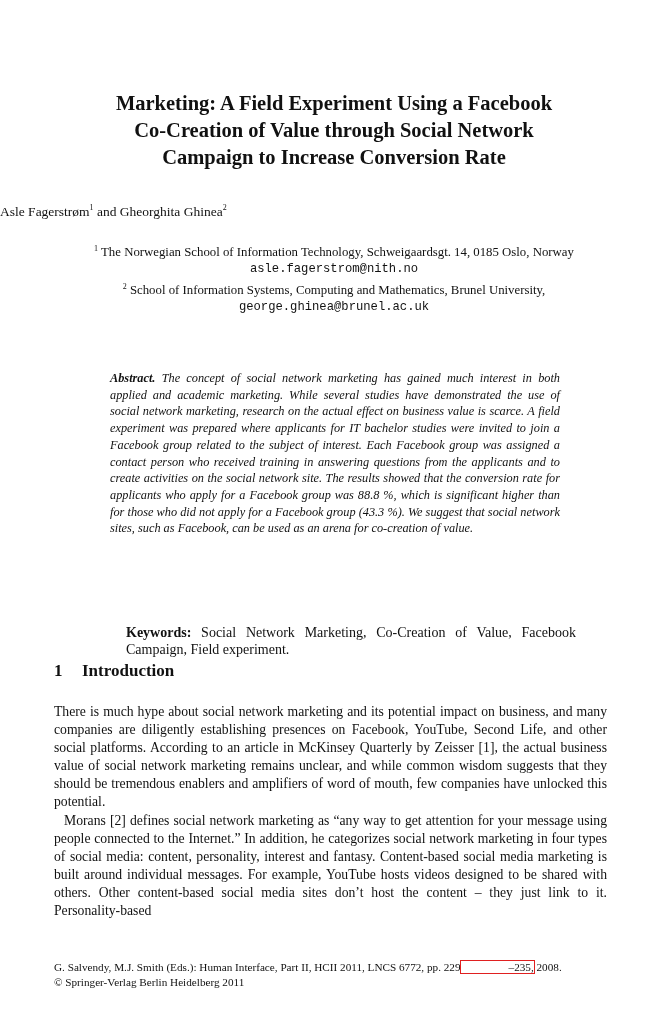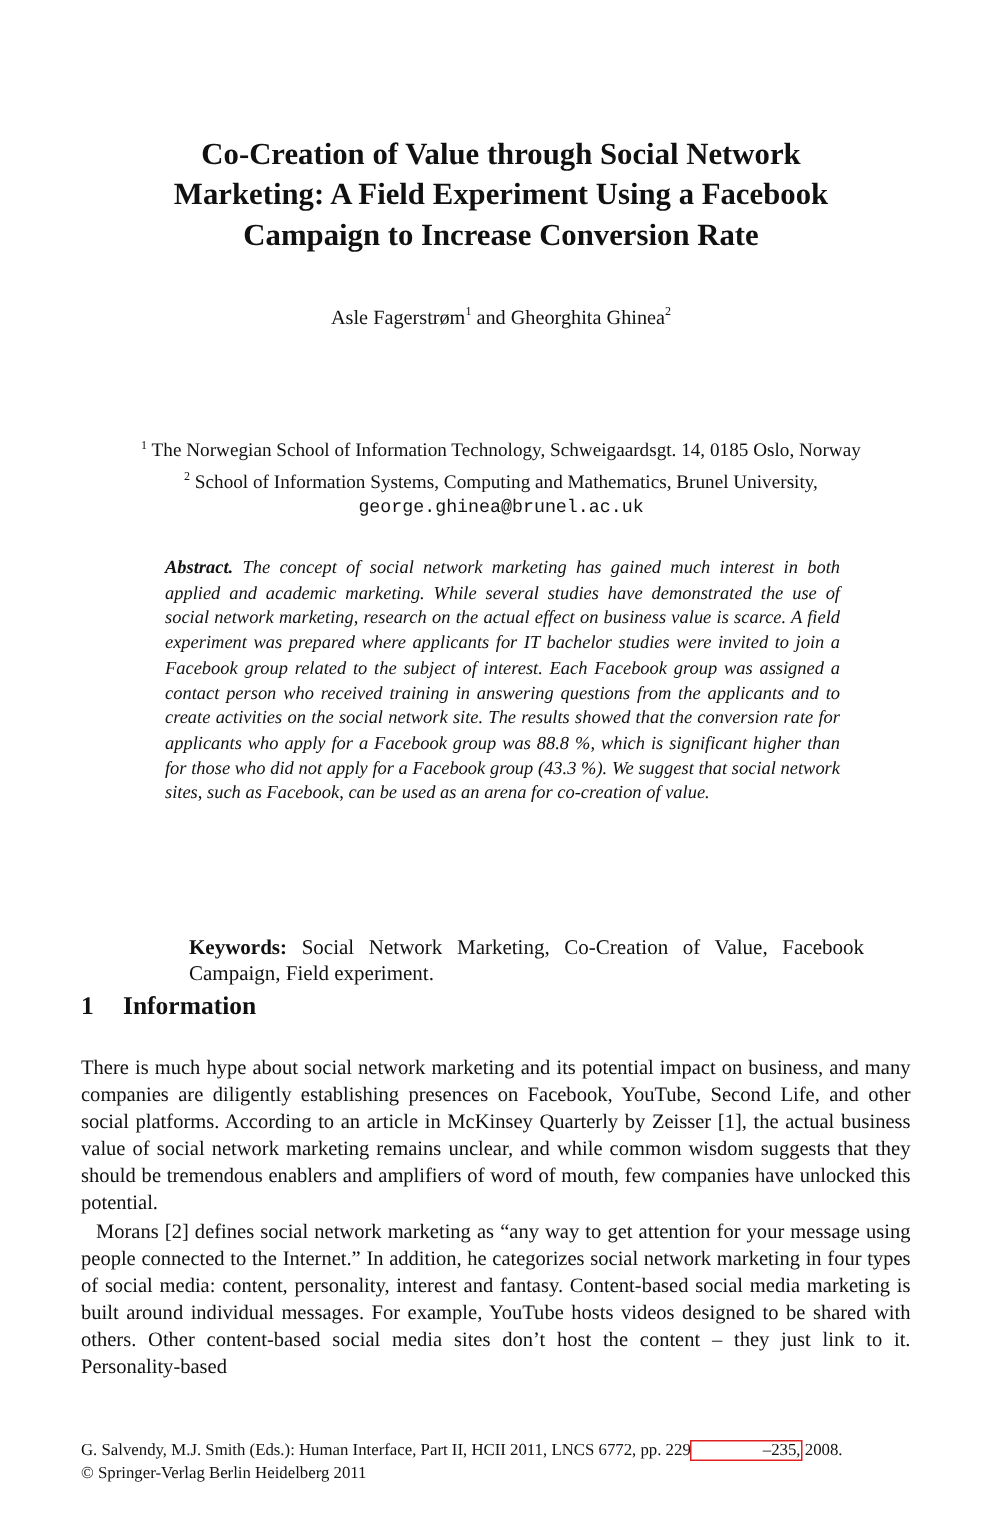--- a/index.html
+++ b/index.html
@@ -1,62 +1,63 @@
 <!DOCTYPE html>
 <html><head>
 <meta charset="utf-8">
 <style>
   html, body { margin:0; padding:0; background:#ffffff; }
   body { width:668px; height:1026px; position:relative; overflow:hidden;
          font-family:"Liberation Serif", "DejaVu Serif", serif; color:#111; }
   .title { position:absolute; left:60px; width:548px; top:90px; text-align:center;
            font-weight:bold; font-size:20.5px; line-height:27px; margin:0; }
   .title span { display:block; }
-  .authors { position:absolute; left:0; width:668px; top:203px; text-align:center; font-size:13.5px; }
+  .authors { position:absolute; left:0; width:668px; top:203px; font-size:13.5px; }
   .authors sup { font-size:8px; vertical-align:6px; }
-  .affil { position:absolute; left:0; width:668px; top:240px; text-align:center; font-size:12.8px; line-height:17px;margin-top:48px; }
+  .affil { position:absolute; left:0; width:668px; top:240px; text-align:center; font-size:12.8px; line-height:17px; }
   .affil .line { display:block; }
   .affil sup { font-size:8px; vertical-align:5px; }
   .mono { font-family:"Liberation Mono", "DejaVu Sans Mono", monospace; font-size:12.2px; }
   .abstract { position:absolute; left:110px; width:450px; top:370px; font-size:12.3px; line-height:16.7px; text-align:justify; margin:0;font-style:italic; }
   .abstract b { font-weight:bold; }
   .keywords { position:absolute; left:110px; width:450px; top:609px; font-size:14px; line-height:16.7px; text-align:justify; margin:16px; }
   .section { position:absolute; left:54px; top:661px; font-size:17px; font-weight:bold; margin:0; }
   .section .num { display:inline-block; width:28px; }
   .body { position:absolute; left:54px; width:553px; top:703px; font-size:13.7px; line-height:18.1px; text-align:justify; margin:0; }
   .body p { margin:0; }
   .body p.indent { text-indent:10px; }
   .footer { position:absolute; left:54px; top:960px; font-size:11.2px; line-height:15px; }
   .footer .line { display:block; white-space:nowrap; }
   .hl { outline:1.5px solid #e02020; outline-offset:0px;padding-left:48px; }
 </style>
 </head>
 <body>
 
 <h1 class="title">
+  <span>Marketing: A Field Experiment Using a Facebook</span>
   <span>Co-Creation of Value through Social Network</span>
-  <span>Marketing: A Field Experiment Using a Facebook</span>
   <span>Campaign to Increase Conversion Rate</span>
 </h1>
 
 <div class="authors">
   <span>Asle Fagerstrøm</span><sup>1</sup><span> and </span><span>Gheorghita Ghinea</span><sup>2</sup>
 </div>
 
 <div class="affil">
   <span class="line"><sup>1</sup><span> The Norwegian School of Information Technology, Schweigaardsgt. 14, 0185 Oslo, Norway</span></span>
+  <span class="line mono">asle.fagerstrom@nith.no</span>
   <span class="line"><sup>2</sup><span> School of Information Systems, Computing and Mathematics, Brunel University,</span></span>
   <span class="line mono">george.ghinea@brunel.ac.uk</span>
 </div>
 
 <p class="abstract"><b>Abstract.</b><span> The concept of social network marketing has gained much interest in both applied and academic marketing. While several studies have demonstrated the use of social network marketing, research on the actual effect on business value is scarce. A field experiment was prepared where applicants for IT bachelor studies were invited to join a Facebook group related to the subject of interest. Each Facebook group was assigned a contact person who received training in answering questions from the applicants and to create activities on the social network site. The results showed that the conversion rate for applicants who apply for a Facebook group was 88.8 %, which is significant higher than for those who did not apply for a Facebook group (43.3 %). We suggest that social network sites, such as Facebook, can be used as an arena for co-creation of value.</span></p>
 
 <p class="keywords"><b>Keywords:</b><span> Social Network Marketing, Co-Creation of Value, Facebook Campaign, Field experiment.</span></p>
 
-<h2 class="section"><span class="num">1</span><span>Information</span></h2>
+<h2 class="section"><span class="num">1</span><span>Introduction</span></h2>
 
 <div class="body">
   <p>There is much hype about social network marketing and its potential impact on business, and many companies are diligently establishing presences on Facebook, YouTube, Second Life, and other social platforms. According to an article in McKinsey Quarterly by Zeisser [1], the actual business value of social network marketing remains unclear, and while common wisdom suggests that they should be tremendous enablers and amplifiers of word of mouth, few companies have unlocked this potential.</p>
   <p class="indent">Morans [2] defines social network marketing as “any way to get attention for your message using people connected to the Internet.” In addition, he categorizes social network marketing in four types of social media: content, personality, interest and fantasy. Content-based social media marketing is built around individual messages. For example, YouTube hosts videos designed to be shared with others. Other content-based social media sites don’t host the content – they just link to it. Personality-based</p>
 </div>
 
 <div class="footer">
   <span class="line"><span>G. Salvendy, M.J. Smith (Eds.): Human Interface, Part II, HCII 2011, LNCS 6772, pp. 229</span><span class="hl">–235,</span><span> 2008.</span></span>
   <span class="line">© Springer-Verlag Berlin Heidelberg 2011</span>
 </div>

